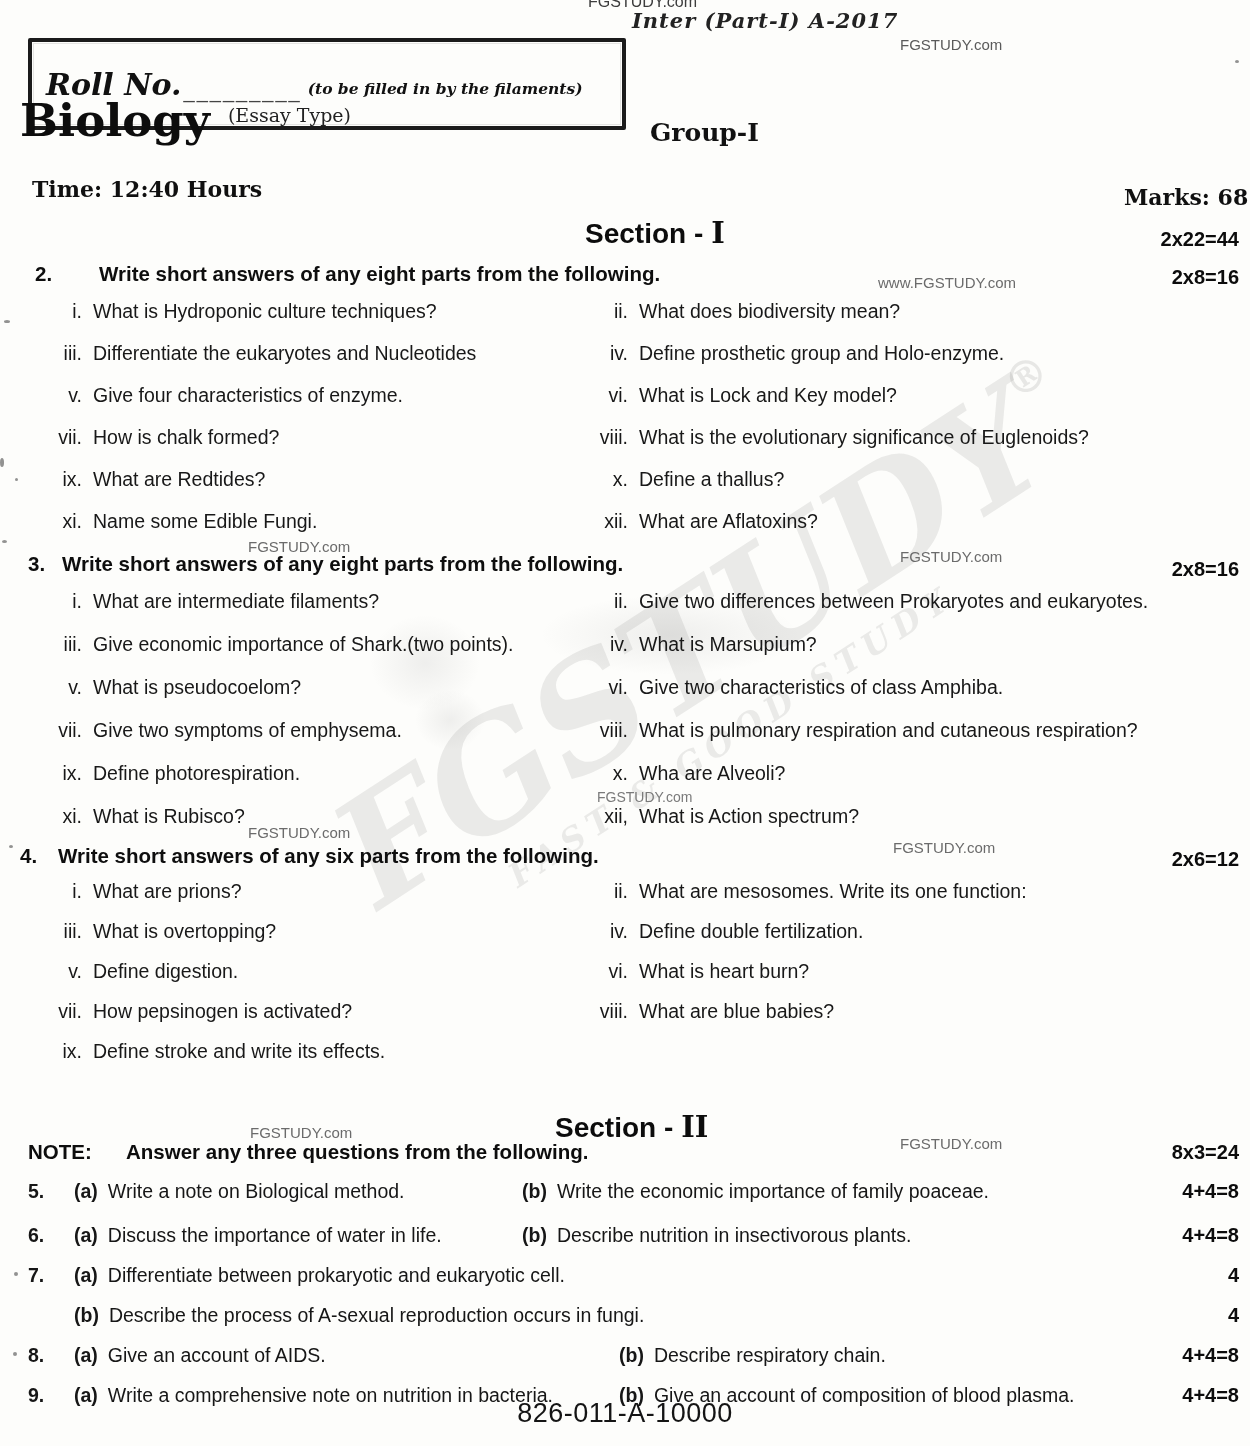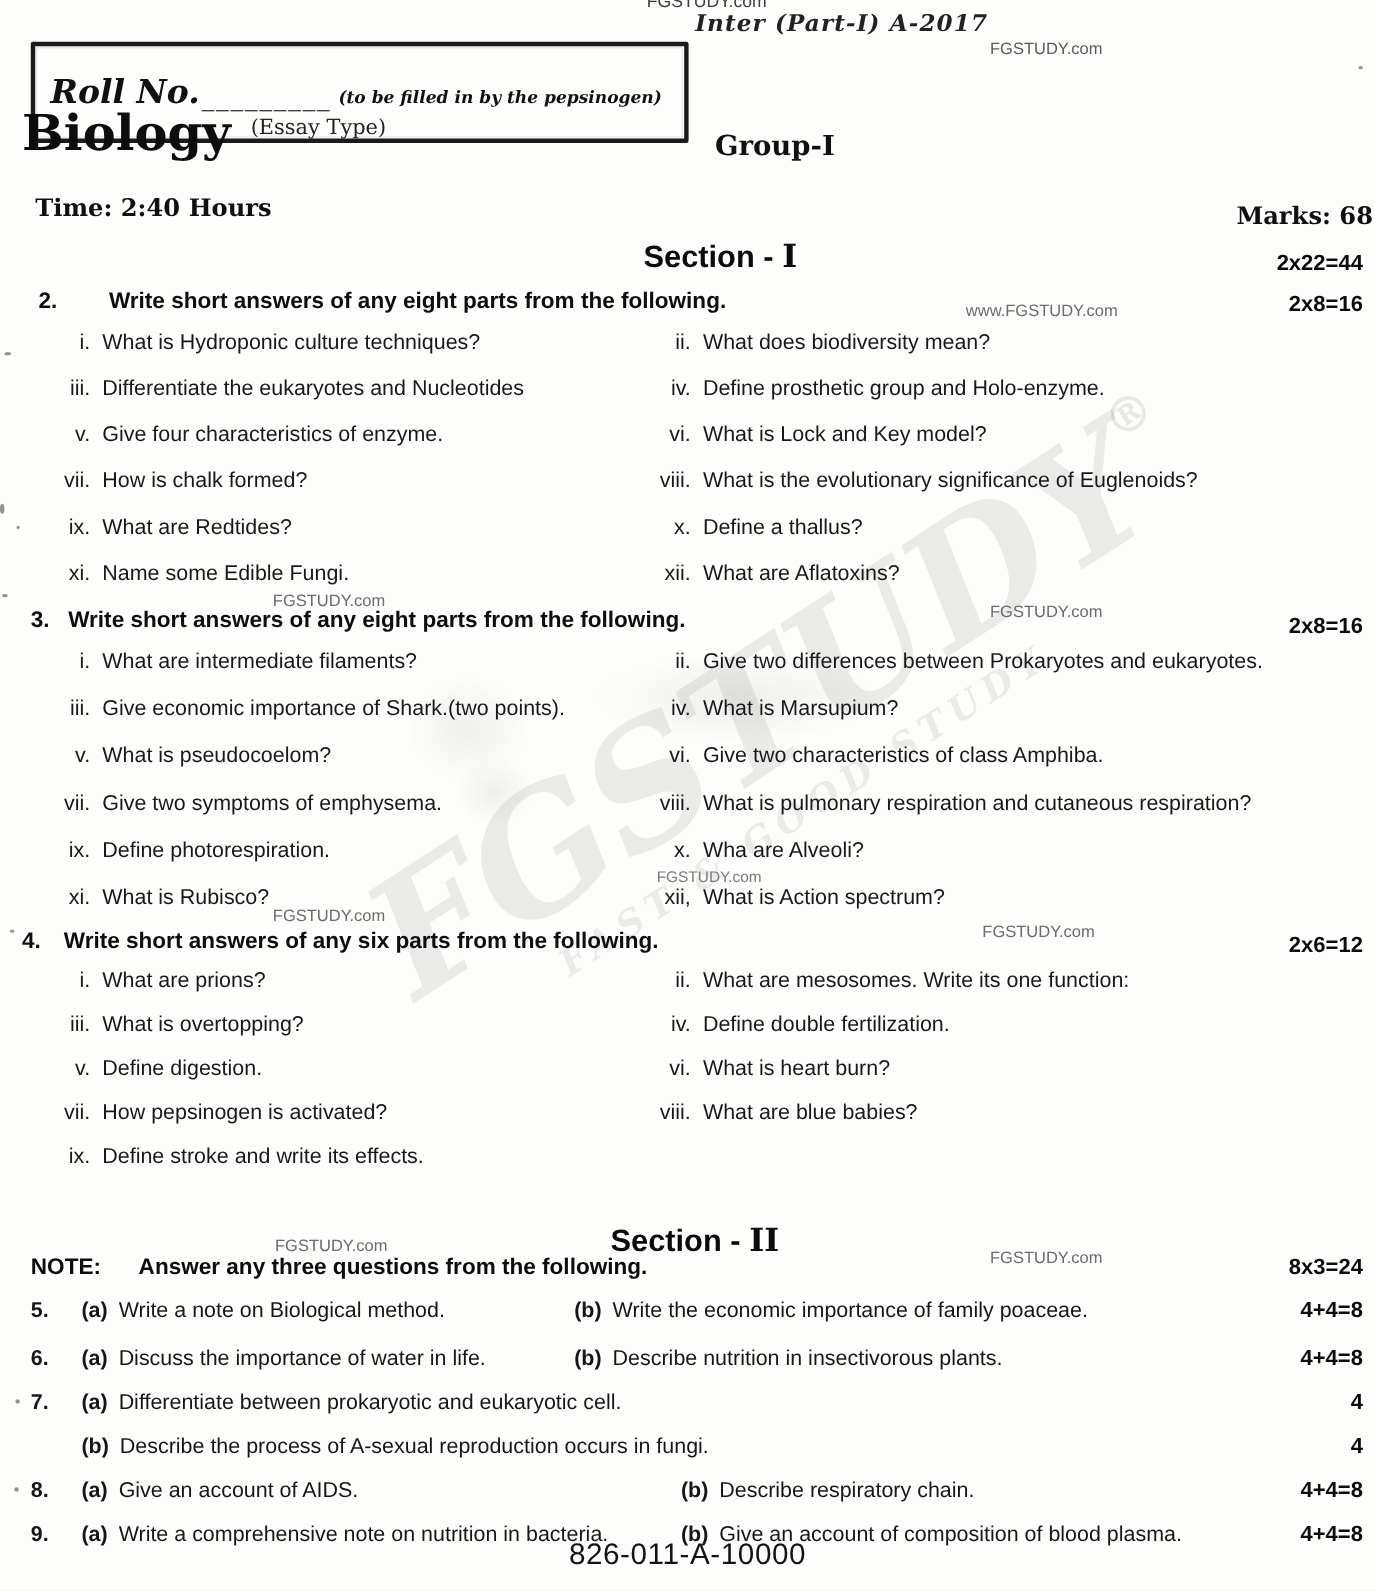--- a/index.html
+++ b/index.html
@@ -141,25 +141,25 @@
   <span class="wm-site" id="wm-xii">FGSTUDY.com</span>
   <span class="wm-site" id="wm-q4L">FGSTUDY.com</span>
   <span class="wm-site" id="wm-q4R">FGSTUDY.com</span>
   <span class="wm-site" id="wm-noteL">FGSTUDY.com</span>
   <span class="wm-site" id="wm-noteR">FGSTUDY.com</span>
 
   <div id="exam-ref">Inter (Part-I) A-2017</div>
   <div id="roll-box">
     <span id="roll-label">Roll No.</span>
     <span id="roll-blank">_________</span>
-    <span id="roll-note">(to be filled in by the pepsinogen)</span>
+    <span id="roll-note">(to be filled in by the filaments)</span>
   </div>
   <div id="subject"><span>Biology</span><span id="essay-type">(Essay Type)</span></div>
   <div id="group">Group-I</div>
-  <div id="time">Time: 2:40 Hours</div>
+  <div id="time">Time: 12:40 Hours</div>
   <div id="marks-total">Marks: 68</div>
 
   <div class="sec-title" id="sec1-title"><span>Section -</span><span class="numeral">I</span></div>
   <div class="right-marks" id="sec1-marks">2x22=44</div>
 
   <div class="qhead" id="q2-head">
     <span class="qnum">2.</span>
     <span class="qtext">Write short answers of any eight parts from the following.</span>
   </div>
   <div class="qmarks" id="q2-marks">2x8=16</div>

